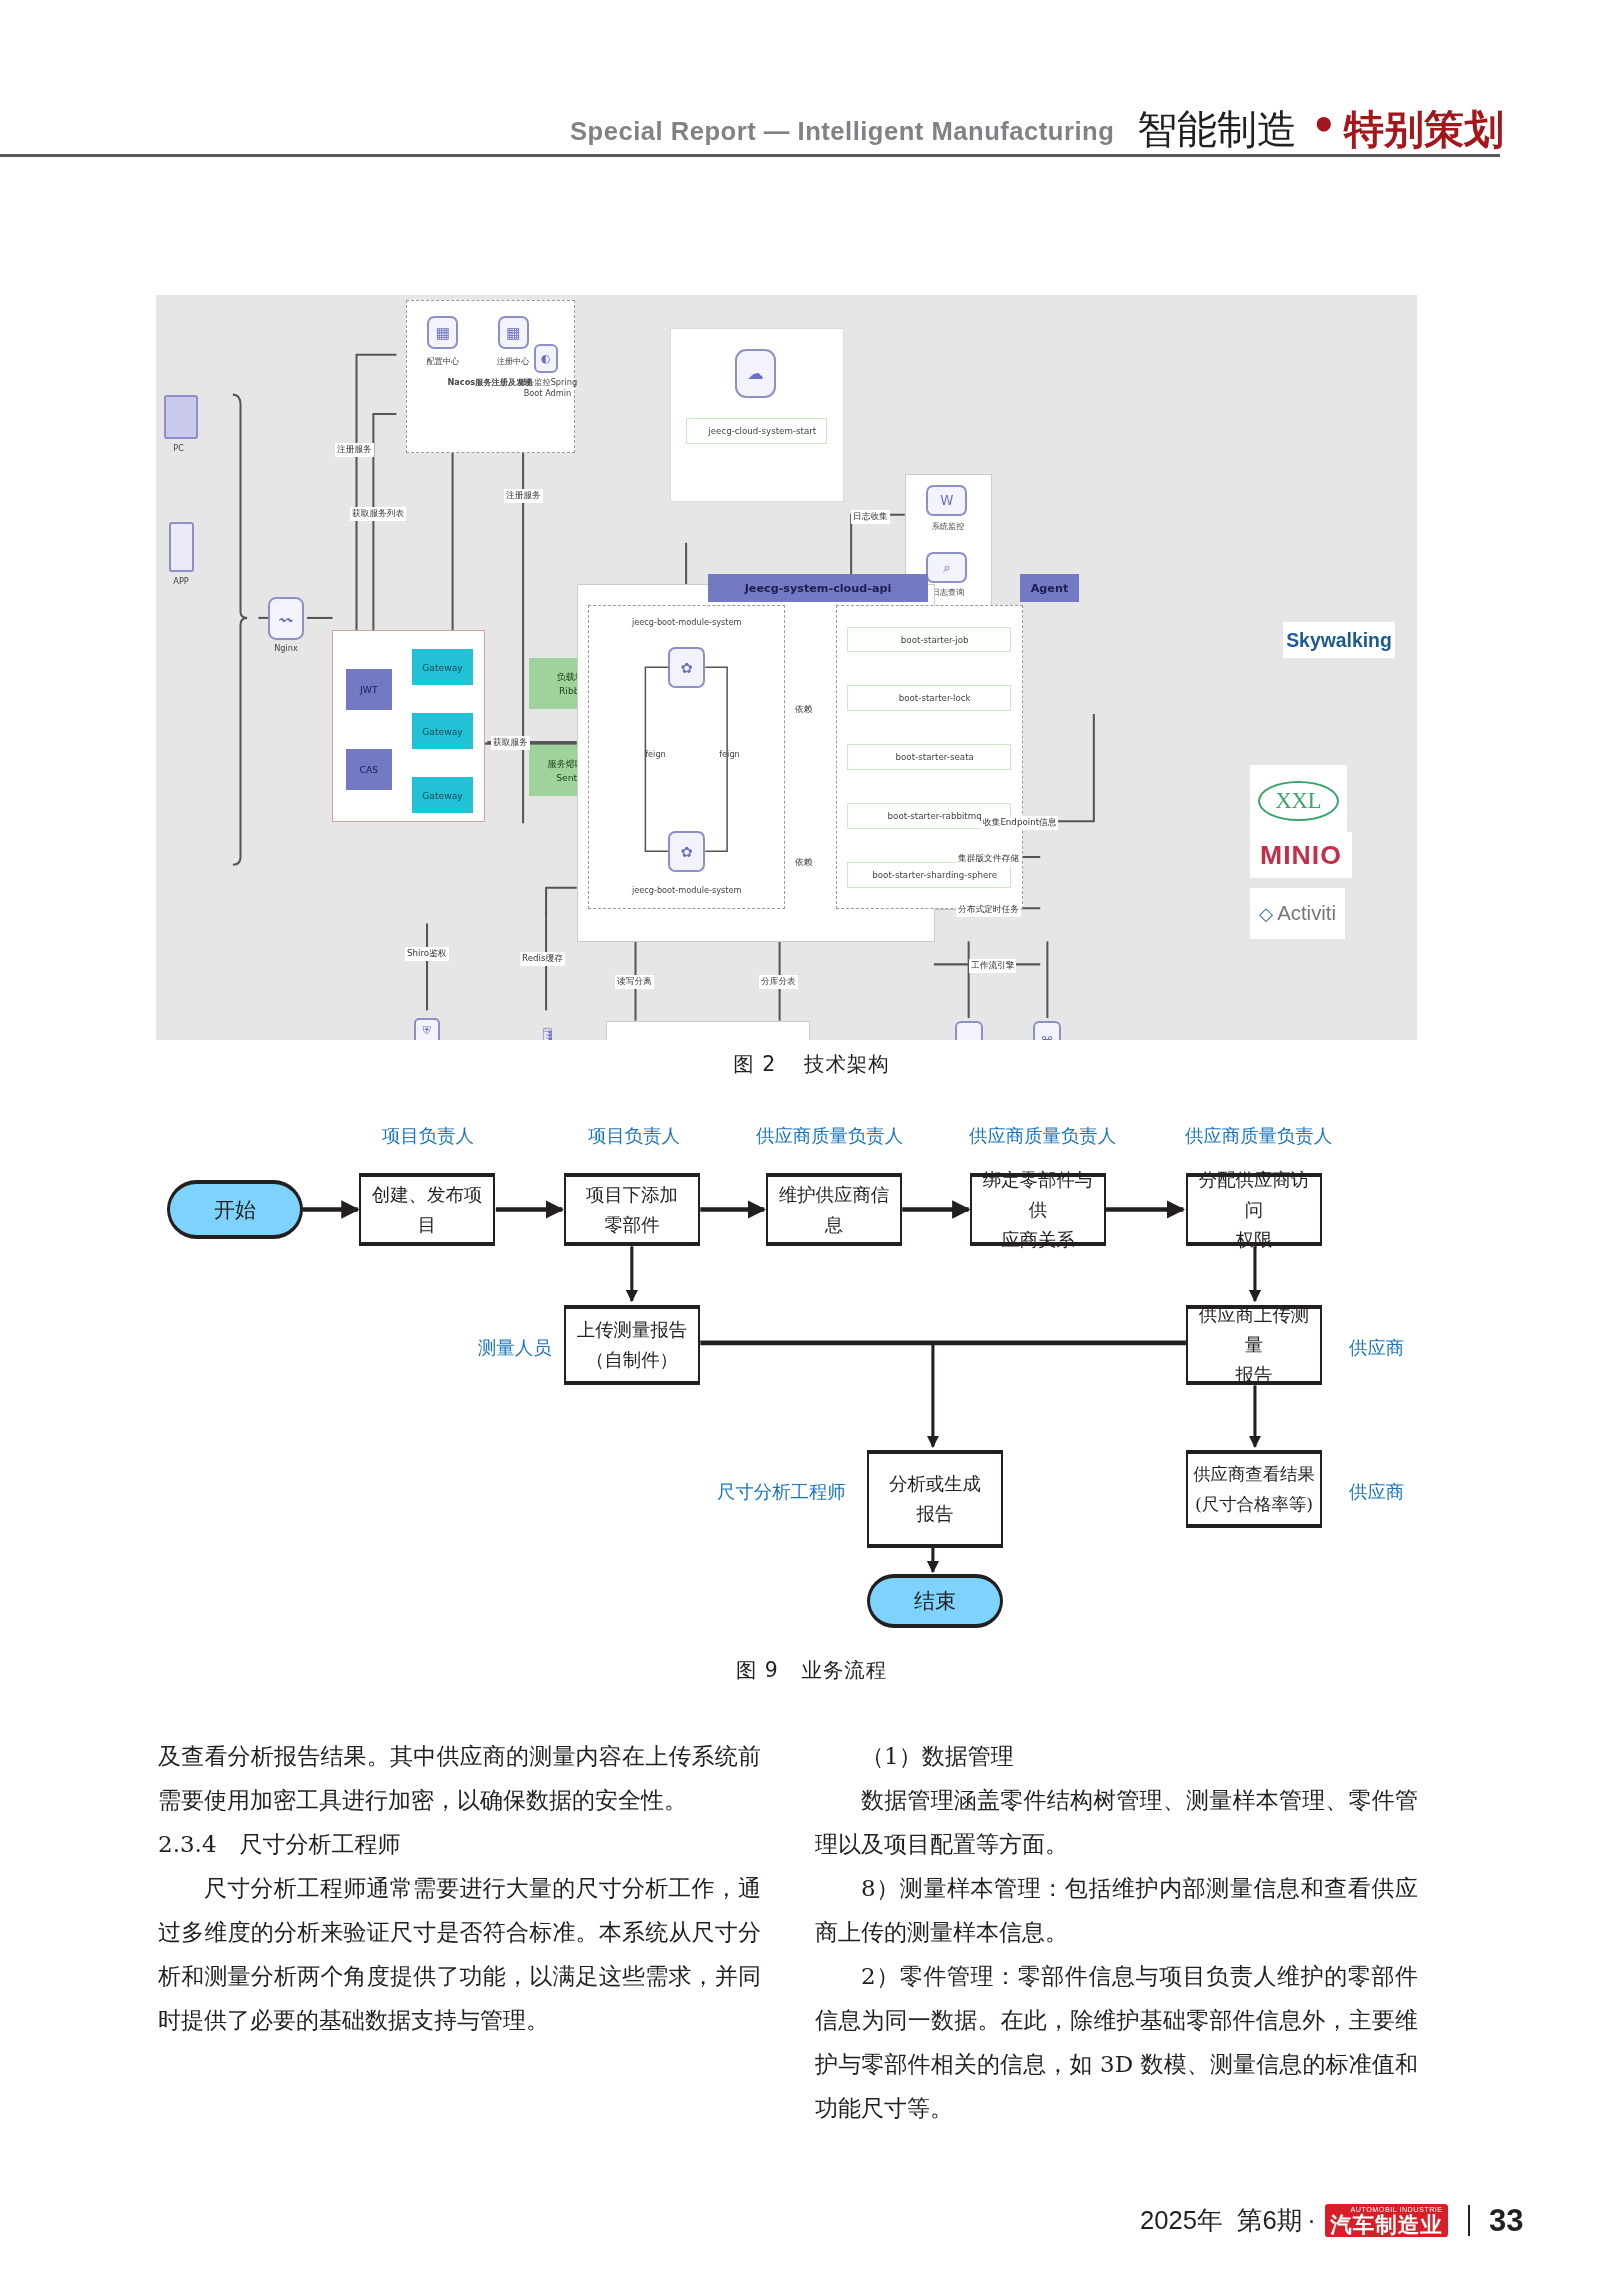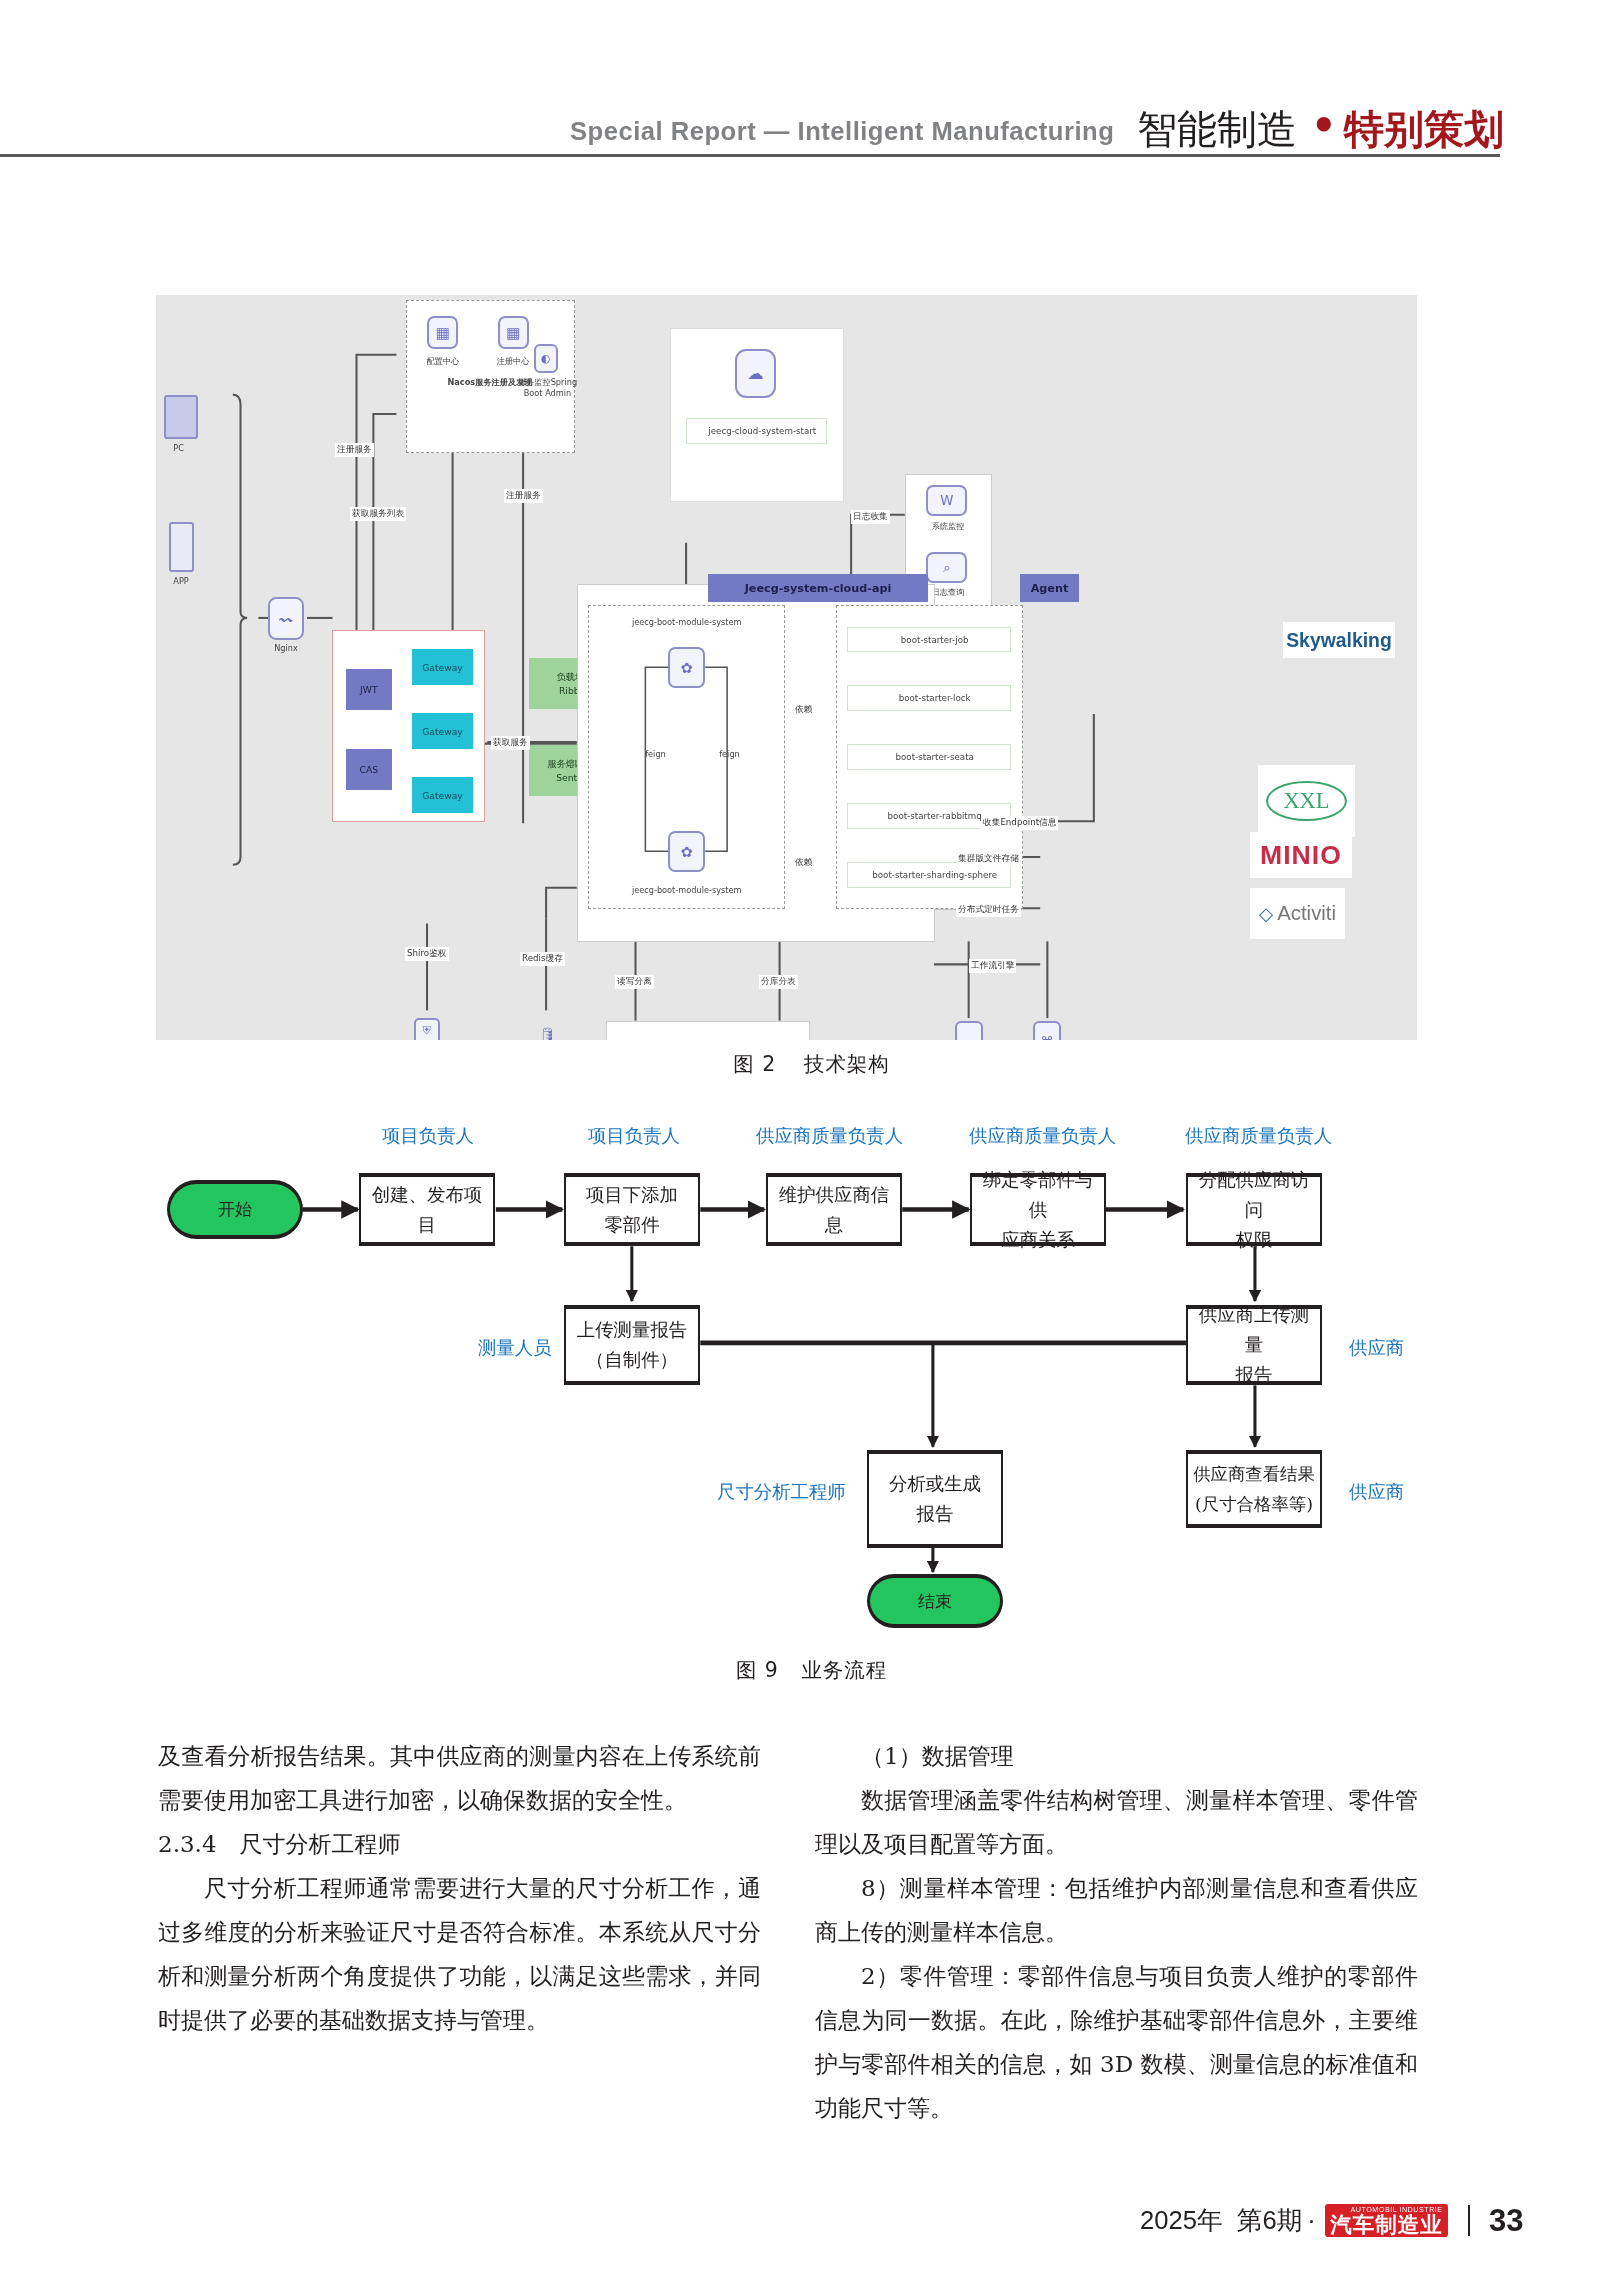--- a/index.html
+++ b/index.html
@@ -23,21 +23,21 @@
   .cyan{position:absolute;background:#22c1d6;color:#1a4a55;font-size:9.2px;display:flex;align-items:center;justify-content:center;font-family:"DejaVu Sans",sans-serif;}
   .green{position:absolute;background:#9ed39c;color:#1d3e1a;font-size:9.2px;display:flex;flex-direction:column;align-items:center;justify-content:center;line-height:13.3px;font-family:"DejaVu Sans",sans-serif;}
   .starter{position:absolute;left:0;width:184px;height:25.6px;border:1.5px solid #cfe6cc;background:#fff;box-sizing:border-box;font-size:8.7px;color:#444;display:flex;align-items:center;justify-content:center;font-family:"DejaVu Sans",sans-serif;padding-left:11px;}
   .logo{position:absolute;background:#fff;display:flex;align-items:center;justify-content:center;font-weight:bold;font-family:"Liberation Sans",sans-serif;}
 
   #cap2{left:0;width:1623px;top:1050px;text-align:center;font-size:20.4px;letter-spacing:1px;}
   #cap2 span{display:inline-block;}
 
   
   .fbox{position:absolute;border:2.6px solid #231f20;border-top-width:4.6px;border-bottom-width:4.6px;background:#fff;box-sizing:border-box;display:flex;align-items:center;justify-content:center;text-align:center;font-family:"DejaVu Serif","Liberation Serif",serif;font-size:18.4px;line-height:30px;padding:0 2px;}
-  .foval{position:absolute;border:3.1px solid #231f20;border-top-width:4.6px;border-bottom-width:4.6px;border-radius:31px;background:#22c55e;box-sizing:border-box;display:flex;align-items:center;justify-content:center;font-family:"DejaVu Serif","Liberation Serif",serif;font-size:17px;}
+  .foval{position:absolute;border:3.1px solid #231f20;border-top-width:4.6px;border-bottom-width:4.6px;border-radius:31px;background:#7dd3fc;box-sizing:border-box;display:flex;align-items:center;justify-content:center;font-family:"DejaVu Serif","Liberation Serif",serif;font-size:21px;}
   .role{position:absolute;color:#1b75bc;font-family:"DejaVu Serif","Liberation Serif",serif;font-size:18.4px;white-space:nowrap;}
   #flow-svg{position:absolute;left:0;top:0;}
   #cap3{left:0;width:1623px;top:1656px;text-align:center;font-size:20.4px;letter-spacing:1px;}
 
   
   .col{position:absolute;top:1734px;width:603px;font-family:"DejaVu Serif","Liberation Serif",serif;font-size:23px;line-height:44px;color:#231f20;text-align:justify;}
   .col p{margin:0;}
   .ind{text-indent:46px;}
   #colL{left:158px;}
   #colR{left:815px;}
@@ -131,21 +131,21 @@
   <div class="alabel" style="left:498px;top:511px;">Jeecg-cloud-starter</div>
 
   <div class="abox" style="left:749px;top:179px;width:87px;height:153px;border-style:solid;border-color:#ccc;">
     <div class="icon-tile" style="left:20.4px;top:10.2px;width:41px;height:31px;border-radius:7.2px;font-size:13.3px;">W</div>
     <div class="acap" style="left:0;top:46px;width:84px;">系统监控</div>
     <div class="icon-tile" style="left:20.4px;top:77px;width:41px;height:31px;border-radius:7.2px;font-size:13.3px;">⌕</div>
     <div class="acap" style="left:0;top:112px;width:84px;">日志查询</div>
   </div>
 
   <div class="logo" style="left:1127px;top:327px;width:112px;height:36px;color:#1f5a8d;font-size:19.4px;">Skywalking</div>
-  <div class="logo" style="left:1094px;top:470px;width:97px;height:72px;margin-left:8px;">
+  <div class="logo" style="left:1094px;top:470px;width:97px;height:72px;">
     <span style="border:2.6px solid #3aa56b;border-radius:50%;padding:5.1px 15.3px;color:#3aa56b;font-size:22.5px;font-weight:normal;font-family:'Liberation Serif',serif;">XXL</span>
   </div>
   <div class="logo" style="left:1094px;top:537px;width:102px;height:46px;color:#c72c48;font-size:26.6px;letter-spacing:1px;">MINIO</div>
   <div class="logo" style="left:1094px;top:593px;width:95px;height:51px;color:#777;font-size:20.4px;font-weight:normal;">
     <span style="color:#2b6d94;font-size:18.4px;margin-right:4.1px;">◇</span>
       <span>Activiti</span>
   </div>
 
   <div class="abox" style="left:176px;top:335px;width:153px;height:192px;border:1.5px solid #d8a0a0;">
     <div class="purple" style="left:12.8px;top:38px;width:46px;height:41px;font-weight:normal;font-size:9.2px;">JWT</div>

